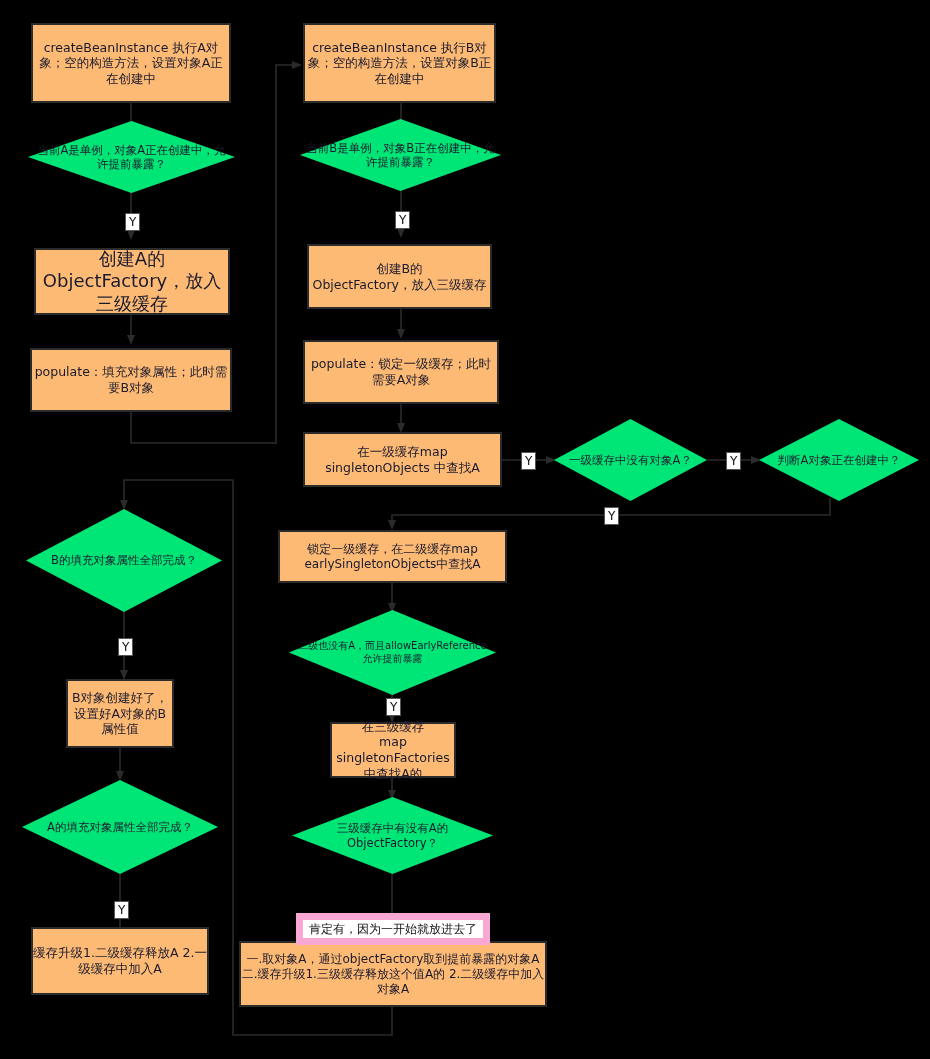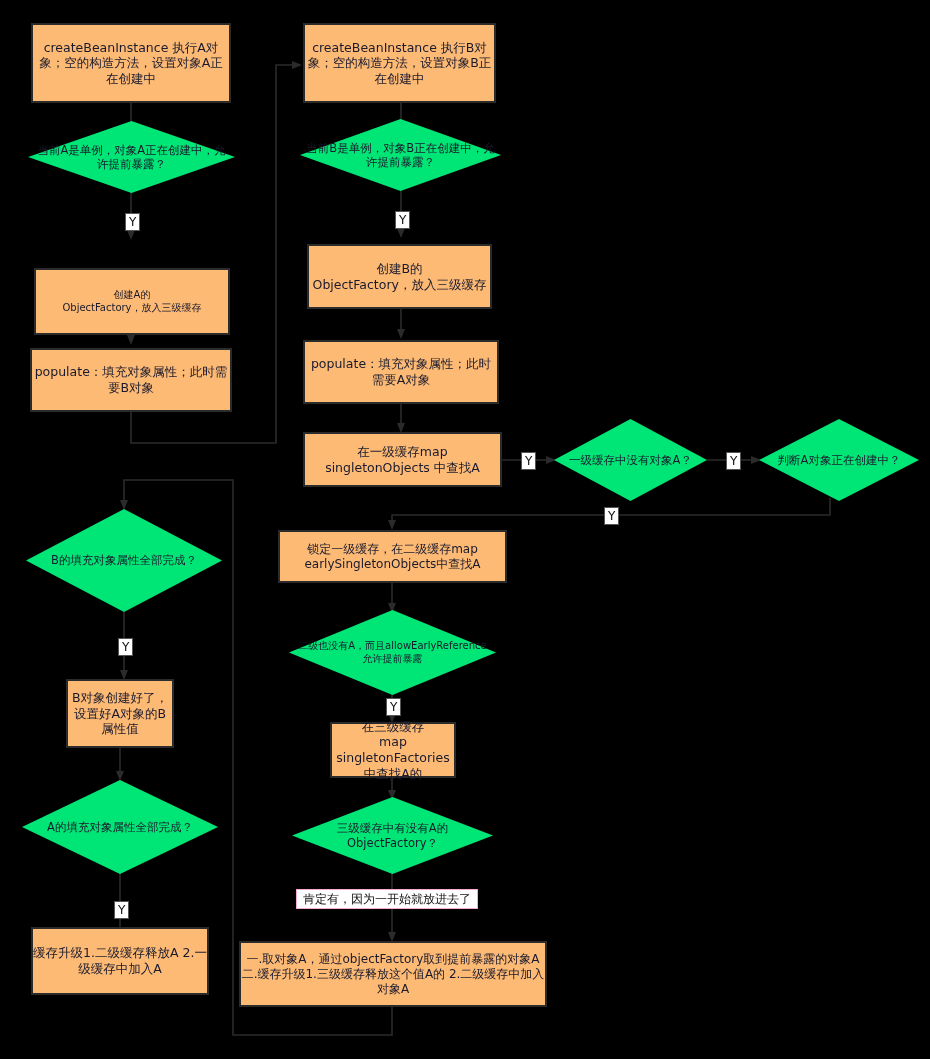--- a/index.html
+++ b/index.html
@@ -60,23 +60,24 @@
     background: #ffffff;
     color: #111111;
     font-size: 12px;
     line-height: 1;
     padding: 2px 3px;
     border: 1px solid #555;
     white-space: nowrap;
     z-index: 5;
   }
   .edge-label.plain {
-    border: 1px solid #f9a8d4;
+    border: 7px solid #f9a8d4;
     padding: 3px 6px;
     font-size: 12px;
+    margin-top: 24px;
   }
 </style>
 </head>
 <body>
 
 <div id="canvas">
 
   <svg class="edges" viewBox="0 0 930 1059">
     <defs>
       <marker id="arrow" markerWidth="10" markerHeight="8" refX="8" refY="4" orient="auto" markerUnits="userSpaceOnUse">
@@ -117,21 +118,21 @@
 
   <div class="node process" style="left:31px; top:23px; width:200px; height:80px; font-size:12.5px;">
     <span>createBeanInstance 执行A对象；空的构造方法，设置对象A正在创建中</span>
   </div>
 
   <div class="node decision" style="left:28px; top:121px; width:207px; height:72px; font-size:11.5px;">
     <span class="diamond-shape"></span>
     <span class="diamond-label">当前A是单例，对象A正在创建中，允许提前暴露？</span>
   </div>
 
-  <div class="node process" style="left:34px; top:248px; width:196px; height:67px; font-size:10px;margin-top:20px;">
+  <div class="node process" style="left:34px; top:248px; width:196px; height:67px; font-size:18px;">
     <span>创建A的
 ObjectFactory，放入三级缓存</span>
   </div>
 
   <div class="node process" style="left:30px; top:348px; width:202px; height:64px; font-size:12.5px;">
     <span>populate：填充对象属性；此时需要B对象</span>
   </div>
 
   <div class="node process" style="left:303px; top:23px; width:193px; height:80px; font-size:12.5px;">
     <span>createBeanInstance 执行B对象；空的构造方法，设置对象B正在创建中</span>
@@ -141,21 +142,21 @@
     <span class="diamond-shape"></span>
     <span class="diamond-label">当前B是单例，对象B正在创建中，允许提前暴露？</span>
   </div>
 
   <div class="node process" style="left:307px; top:244px; width:185px; height:65px; font-size:12.5px;">
     <span>创建B的
 ObjectFactory，放入三级缓存</span>
   </div>
 
   <div class="node process" style="left:303px; top:340px; width:196px; height:64px; font-size:12.5px;">
-    <span>populate：填充对象属性；此时需要A对象</span>
+    <span>populate：锁定一级缓存；此时需要A对象</span>
   </div>
 
   <div class="node process" style="left:303px; top:432px; width:199px; height:55px; font-size:12.5px;">
     <span>在一级缓存map
 singletonObjects 中查找A</span>
   </div>
 
   <div class="node decision" style="left:554px; top:419px; width:153px; height:82px; font-size:11.5px;">
     <span class="diamond-shape"></span>
     <span class="diamond-label">一级缓存中没有对象A？</span>

